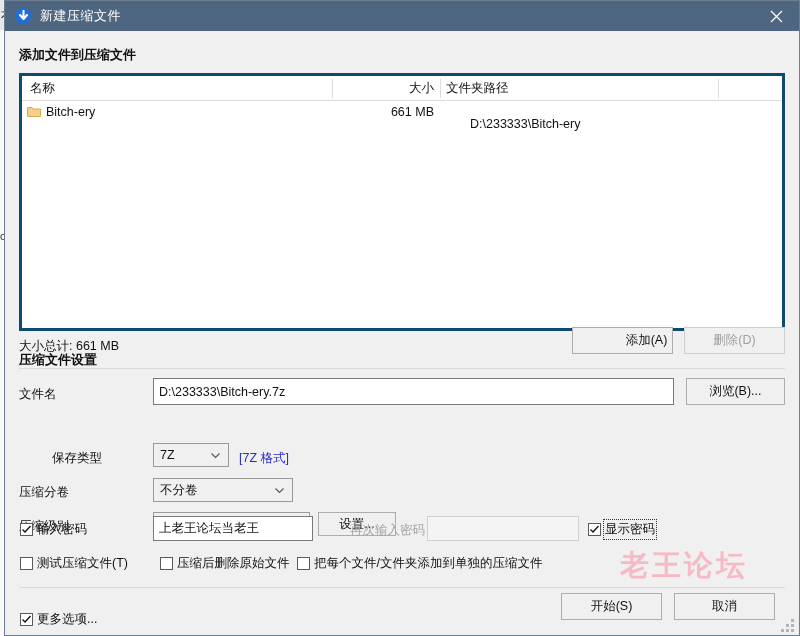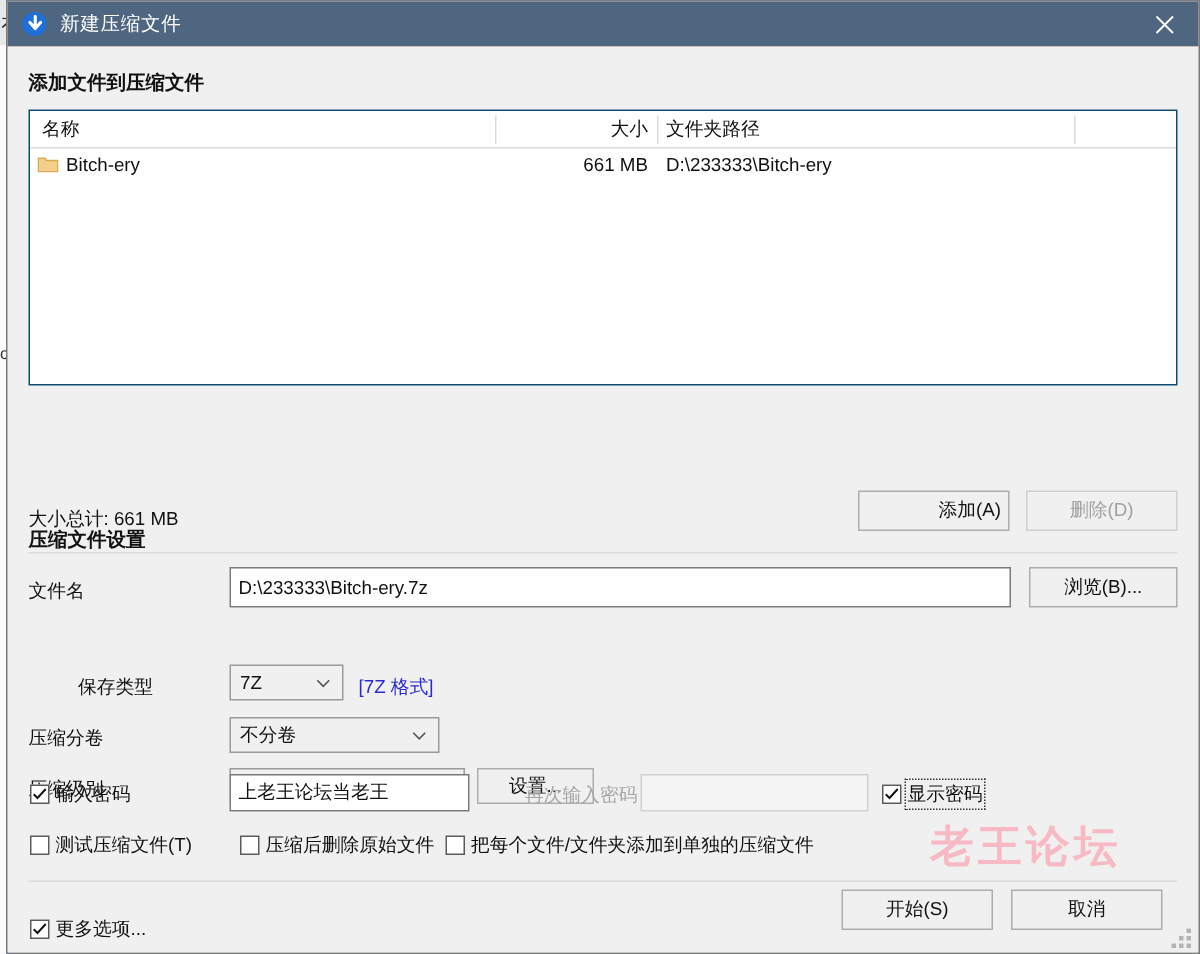--- a/index.html
+++ b/index.html
@@ -109,23 +109,23 @@
     font-size: 13px;
     font-weight: bold;
     color: #111;
     white-space: nowrap;
   }
 
   
   #file-list {
     position: absolute;
     left: 14px; top: 42px;
-    width: 766px; height: 184px;
+    width: 766px; height: 258px;
     background: #ffffff;
-    border: 1px solid #0c4a6e;
+    border: 3px solid #0c4a6e;
     box-sizing: border-box;
   }
   #list-header {
     position: relative;
     height: 25px;
     background: #ffffff;
     border-bottom: 1px solid #dcdcdc;
     box-sizing: border-box;
   }
   .col-head {
@@ -357,21 +357,21 @@
         <div class="col-sep" style="left:418px;"></div>
         <div class="col-head" style="left:424px;">文件夹路径</div>
         <div class="col-sep" style="left:696px;"></div>
       </div>
       <div id="row-0">
         <svg class="folder-ico" viewBox="0 0 14 11">
           <path d="M0.5 1.5 L5 1.5 L6 3 L13.5 3 L13.5 10.5 L0.5 10.5 Z" fill="#f2d08a" stroke="#d9ab4e" stroke-width="1"></path>
         </svg>
         <div class="cell" style="left:24px;">Bitch-ery</div>
         <div class="cell" style="left:340px; width:72px; text-align:right;">661 MB</div>
-        <div class="cell" style="left:424px;">D:\233333\Bitch-ery</div>
+        <div class="cell" style="left:448px;margin-top:12px;">D:\233333\Bitch-ery</div>
       </div>
     </div>
 
     <div id="size-total">大小总计: 661 MB</div>
 
     <div class="btn" style="left:567px; top:296px; width:101px; height:27px;padding-left:48px;">添加(A)</div>
     <div class="btn disabled" style="left:679px; top:296px; width:101px; height:27px;">删除(D)</div>
 
     <div class="hr" style="top:337px;"></div>
 

